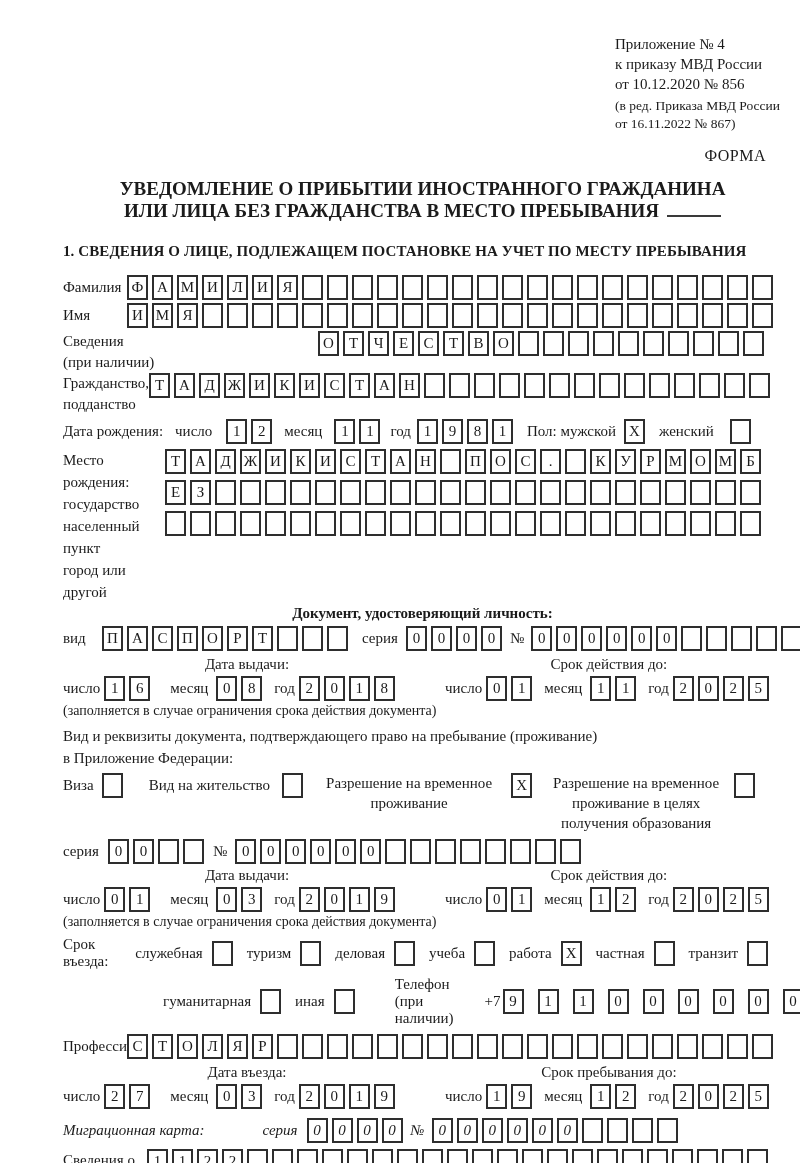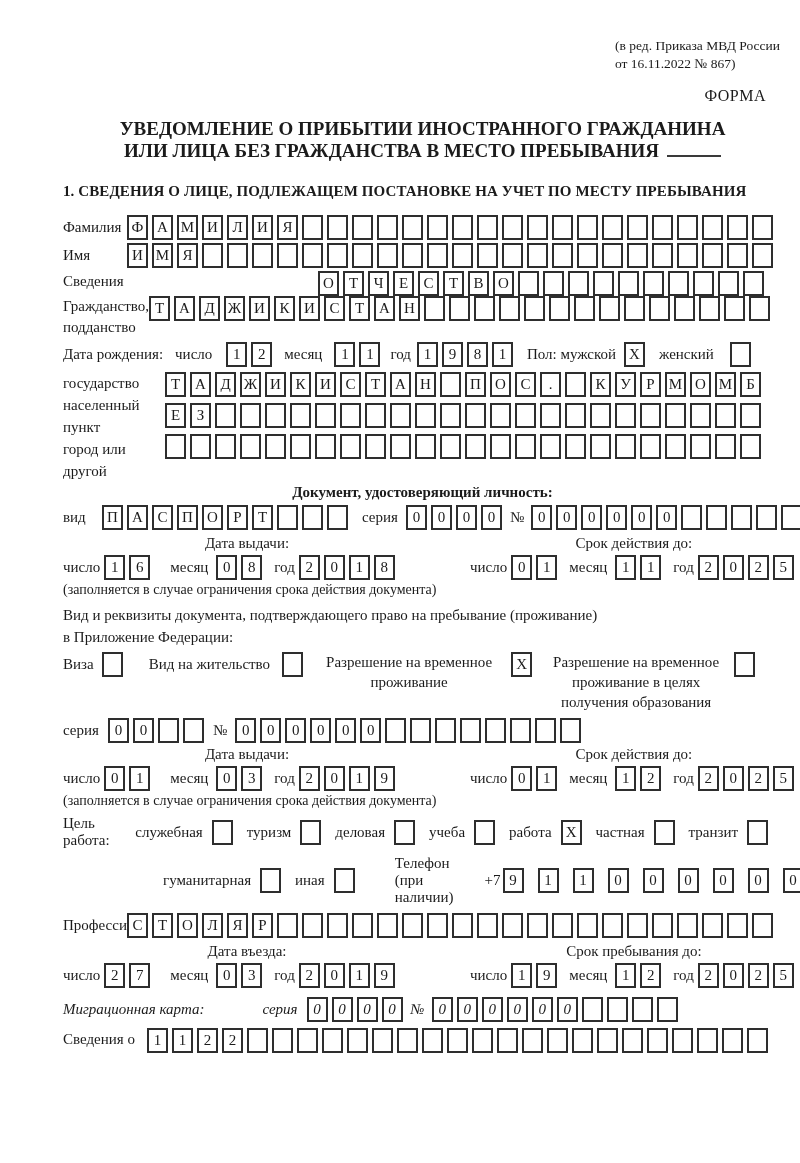--- a/index.html
+++ b/index.html
@@ -27,21 +27,21 @@
   .row-top{display:flex;align-items:flex-start;margin-bottom:0;}
   .lbl{flex:0 0 auto;}
   .lblcol{flex:0 0 auto;line-height:21px;}
   .w64{width:64px;} .w255{width:255px;} .w86{width:86px;} .w102{width:102px;} .w84{width:84px;} .w39{width:39px;}
   .mb3{margin-bottom:3px;}
   .cellrows .cells{margin-bottom:6px;}
 
   .center-bold{font-weight:bold;text-align:center;margin:2px 0 4px 0;}
 
   
-  .dates{display:flex;margin-top:4px;gap:25px;}
+  .dates{display:flex;margin-top:4px;}
   .dcol-left{width:368px;flex:0 0 auto;}
   .dcol-right{flex:1;padding-left:14px;padding-right:36px;}
   .dtitle{text-align:center;margin-bottom:3px;line-height:18px;}
   .dline{display:flex;align-items:center;}
   .dline .dl{margin-right:8px;}
   .gap16{margin-left:16px;} .gap8{margin-left:8px;}
   .note{font-size:14px;text-align:left;padding-right:30px;margin-top:2px;line-height:16px;}
 
   .para{line-height:22px;margin-top:6px;}
 
@@ -51,20 +51,25 @@
   .cbrow .cell{margin-top:0;}
 
   .purline{display:flex;align-items:center;margin-top:6px;}
   .purline .pl{margin-right:9px;} .purline .cell{margin-right:14px;}
 </style>
 </head>
 <body>
 
 <div class="page">
 
+  <div class="hdr">
+    <div>Приложение № 4</div>
+    <div>к приказу МВД России</div>
+    <div>от 10.12.2020 № 856</div>
+  </div>
   <div class="hdr2">
     <div>(в ред. Приказа МВД России</div>
     <div>от 16.11.2022 № 867)</div>
   </div>
   <div class="form-label">ФОРМА</div>
 
   <div class="doc-title">
     <div>УВЕДОМЛЕНИЕ О ПРИБЫТИИ ИНОСТРАННОГО ГРАЖДАНИНА</div>
     <div><span>ИЛИ ЛИЦА БЕЗ ГРАЖДАНСТВА В МЕСТО ПРЕБЫВАНИЯ</span><span class="blank-line"></span></div>
   </div>
@@ -131,20 +136,21 @@
         <span class="cell"></span>
         <span class="cell"></span>
         <span class="cell"></span>
         <span class="cell"></span>
       </span>
   </div>
 
   <div class="row-top">
     <span class="lblcol w255">
       <div>Сведения</div>
+      <div>(при наличии)</div>
     </span>
     <span class="cells">
         <span class="cell">О</span>
         <span class="cell">Т</span>
         <span class="cell">Ч</span>
         <span class="cell">Е</span>
         <span class="cell">С</span>
         <span class="cell">Т</span>
         <span class="cell">В</span>
         <span class="cell">О</span>
@@ -219,20 +225,21 @@
         <span class="cell">X</span>
       </span>
     <span class="lbl" style="margin-left:10px;margin-right:16px;">женский</span>
     <span class="cells">
         <span class="cell"></span>
       </span>
   </div>
 
   <div class="row-top cellrows">
     <span class="lblcol w102" style="line-height:22px;">
+      <div>Место рождения:</div>
       <div>государство</div>
       <div>населенный пункт</div>
       <div>город или другой</div>
     </span>
     <span>
       <div class="cells">
           <span class="cell">Т</span>
           <span class="cell">А</span>
           <span class="cell">Д</span>
           <span class="cell">Ж</span>
@@ -498,21 +505,21 @@
             <span class="cell">0</span>
             <span class="cell">2</span>
             <span class="cell">5</span>
           </span>
       </div>
     </div>
   </div>
   <div class="note">(заполняется в случае ограничения срока действия документа)</div>
 
   <div class="purline">
-    <span class="pl">Цель работа:</span>
+    <span class="pl">Срок въезда:</span>
     <span class="pl">служебная</span>
     <span class="cells">
         <span class="cell"></span>
       </span>
     <span class="pl">туризм</span>
     <span class="cells">
         <span class="cell"></span>
       </span>
     <span class="pl">деловая</span>
     <span class="cells">

